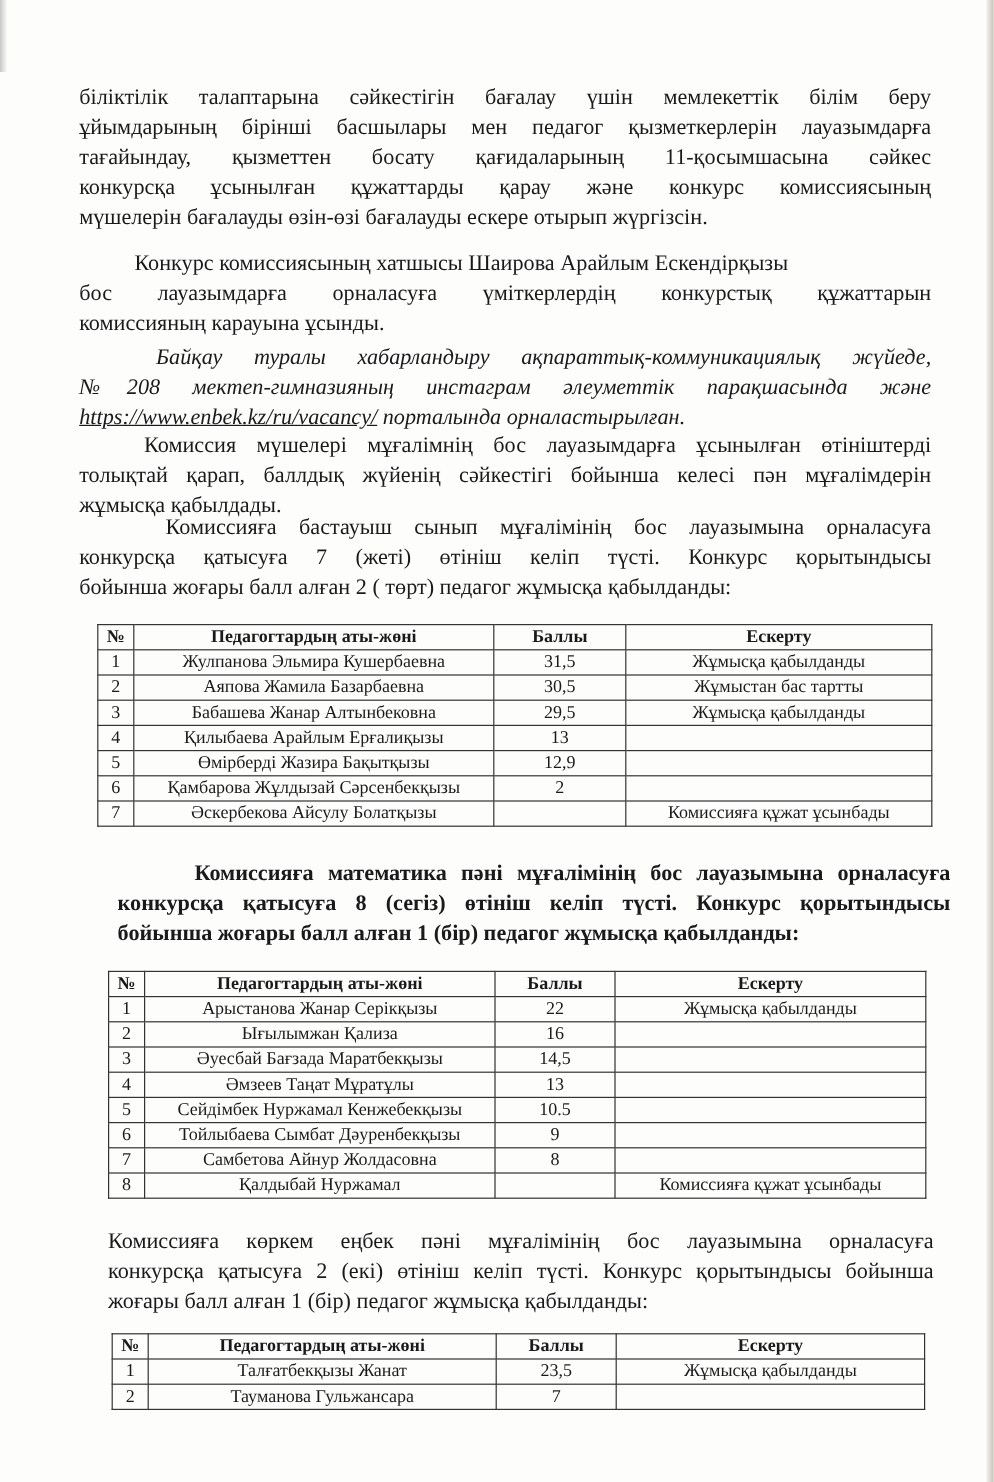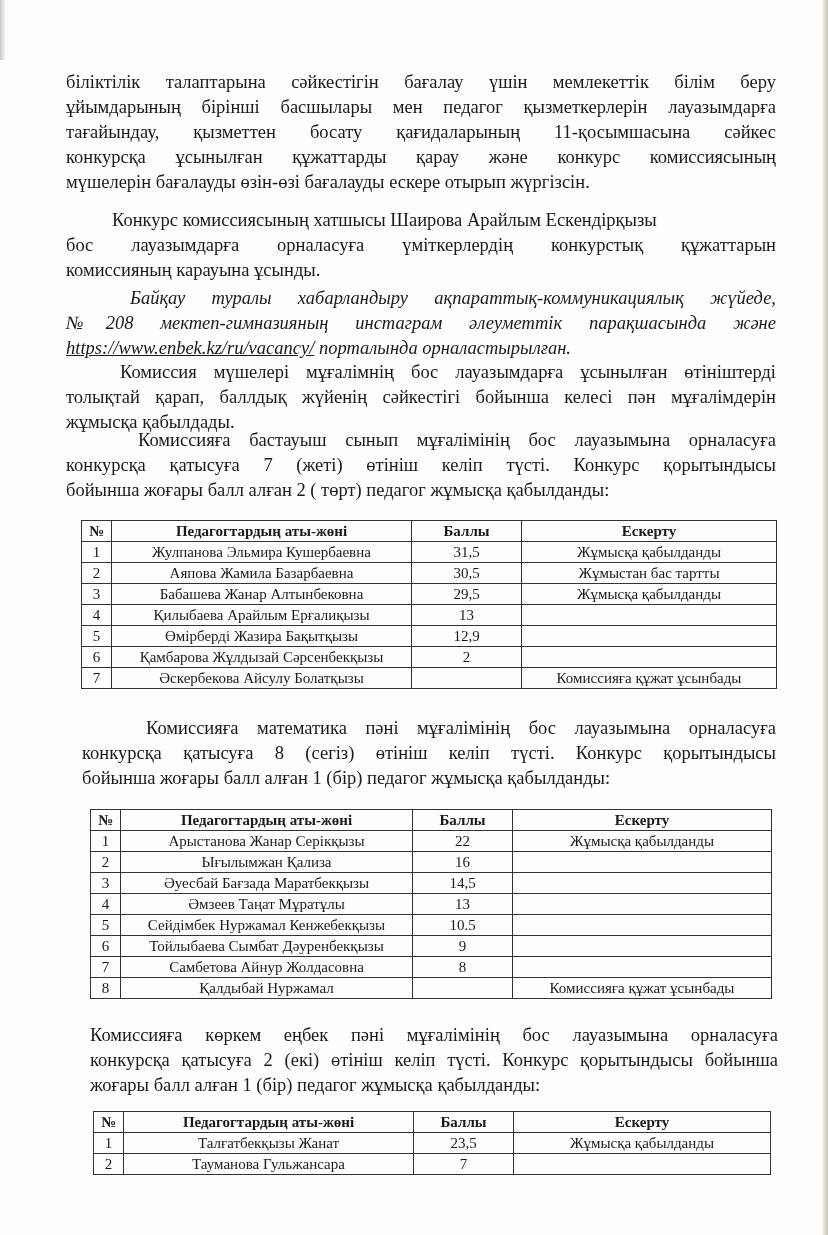--- a/index.html
+++ b/index.html
@@ -141,21 +141,21 @@
       </tr>
     <tr>
         <td class="num">7</td>
         <td class="name">Әскербекова Айсулу Болатқызы</td>
         <td class="score"></td>
         <td class="note">Комиссияға құжат ұсынбады</td>
       </tr>
   </tbody>
 </table>
 
-<div class="para" style="left:82px; top:716px; width:694px;">
+<div class="para" style="left:98px; top:716px; width:694px;font-weight:bold;">
   <span class="line" style="padding-left:64px;">Комиссияға математика пәні мұғалімінің бос лауазымына орналасуға</span>
   <span class="line">конкурсқа қатысуға 8 (сегіз) өтініш келіп түсті. Конкурс қорытындысы</span>
   <span class="line last">бойынша жоғары балл алған 1 (бір) педагог жұмысқа қабылданды:</span>
 </div>
 
 <table class="results" style="left:90px; top:809px; width:682px;">
   <colgroup>
       <col style="width:30px">
       <col style="width:292px">
       <col style="width:100px">

